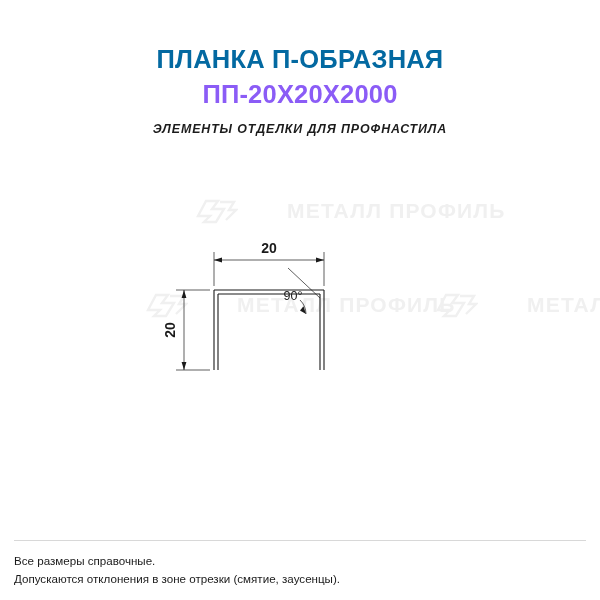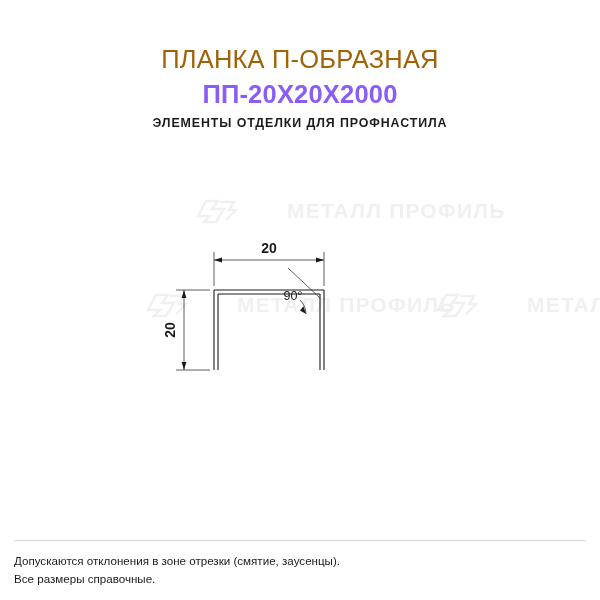--- a/index.html
+++ b/index.html
@@ -24,42 +24,43 @@
   
   .header {
     position: absolute;
     top: 44px;
     left: 0;
     width: 600px;
     text-align: center;
   }
   .title-1 {
     font-size: 25.5px;
-    font-weight: normal;
+    font-weight: bold;
     letter-spacing: 0.2px;
     line-height: 1.18;
-    color: #a16207;
+    color: #0369a1;
     white-space: nowrap;
   }
   .title-2 {
     font-size: 25.5px;
     font-weight: bold;
     letter-spacing: 0.2px;
     line-height: 1.18;
     margin-top: 5px;
     color: #8b5cf6;
     white-space: nowrap;
   }
   .subtitle {
     font-size: 12.4px;
     font-weight: bold;
     letter-spacing: 0.9px;
-    margin-top: 7px;
+    margin-top: 13px;
     color: #1c1c1c;
     white-space: nowrap;
+    font-style: italic;
   }
 
   
   .watermark {
     position: absolute;
     display: flex;
     align-items: center;
     gap: 9px;
     opacity: 1;
     pointer-events: none;
@@ -192,17 +193,17 @@
       <text x="113" y="13" text-anchor="middle" font-family="Liberation Sans, sans-serif" font-size="14" font-weight="bold" fill="#1a1a1a">20</text>
 
       <text x="19" y="90" text-anchor="middle" font-family="Liberation Sans, sans-serif" font-size="14" font-weight="bold" fill="#1a1a1a" transform="rotate(-90 19 90)">20</text>
 
       <text x="137" y="60" text-anchor="middle" font-family="Liberation Sans, sans-serif" font-size="12.5" fill="#1a1a1a">90°</text>
     </svg>
   </div>
 
   <div class="footer-rule"></div>
   <div class="footer">
+    <div class="footer-line">Все размеры справочные.</div>
     <div class="footer-line">Допускаются отклонения в зоне отрезки (смятие, заусенцы).</div>
-    <div class="footer-line">Все размеры справочные.</div>
   </div>
 
 </div>
 
 </body></html>

